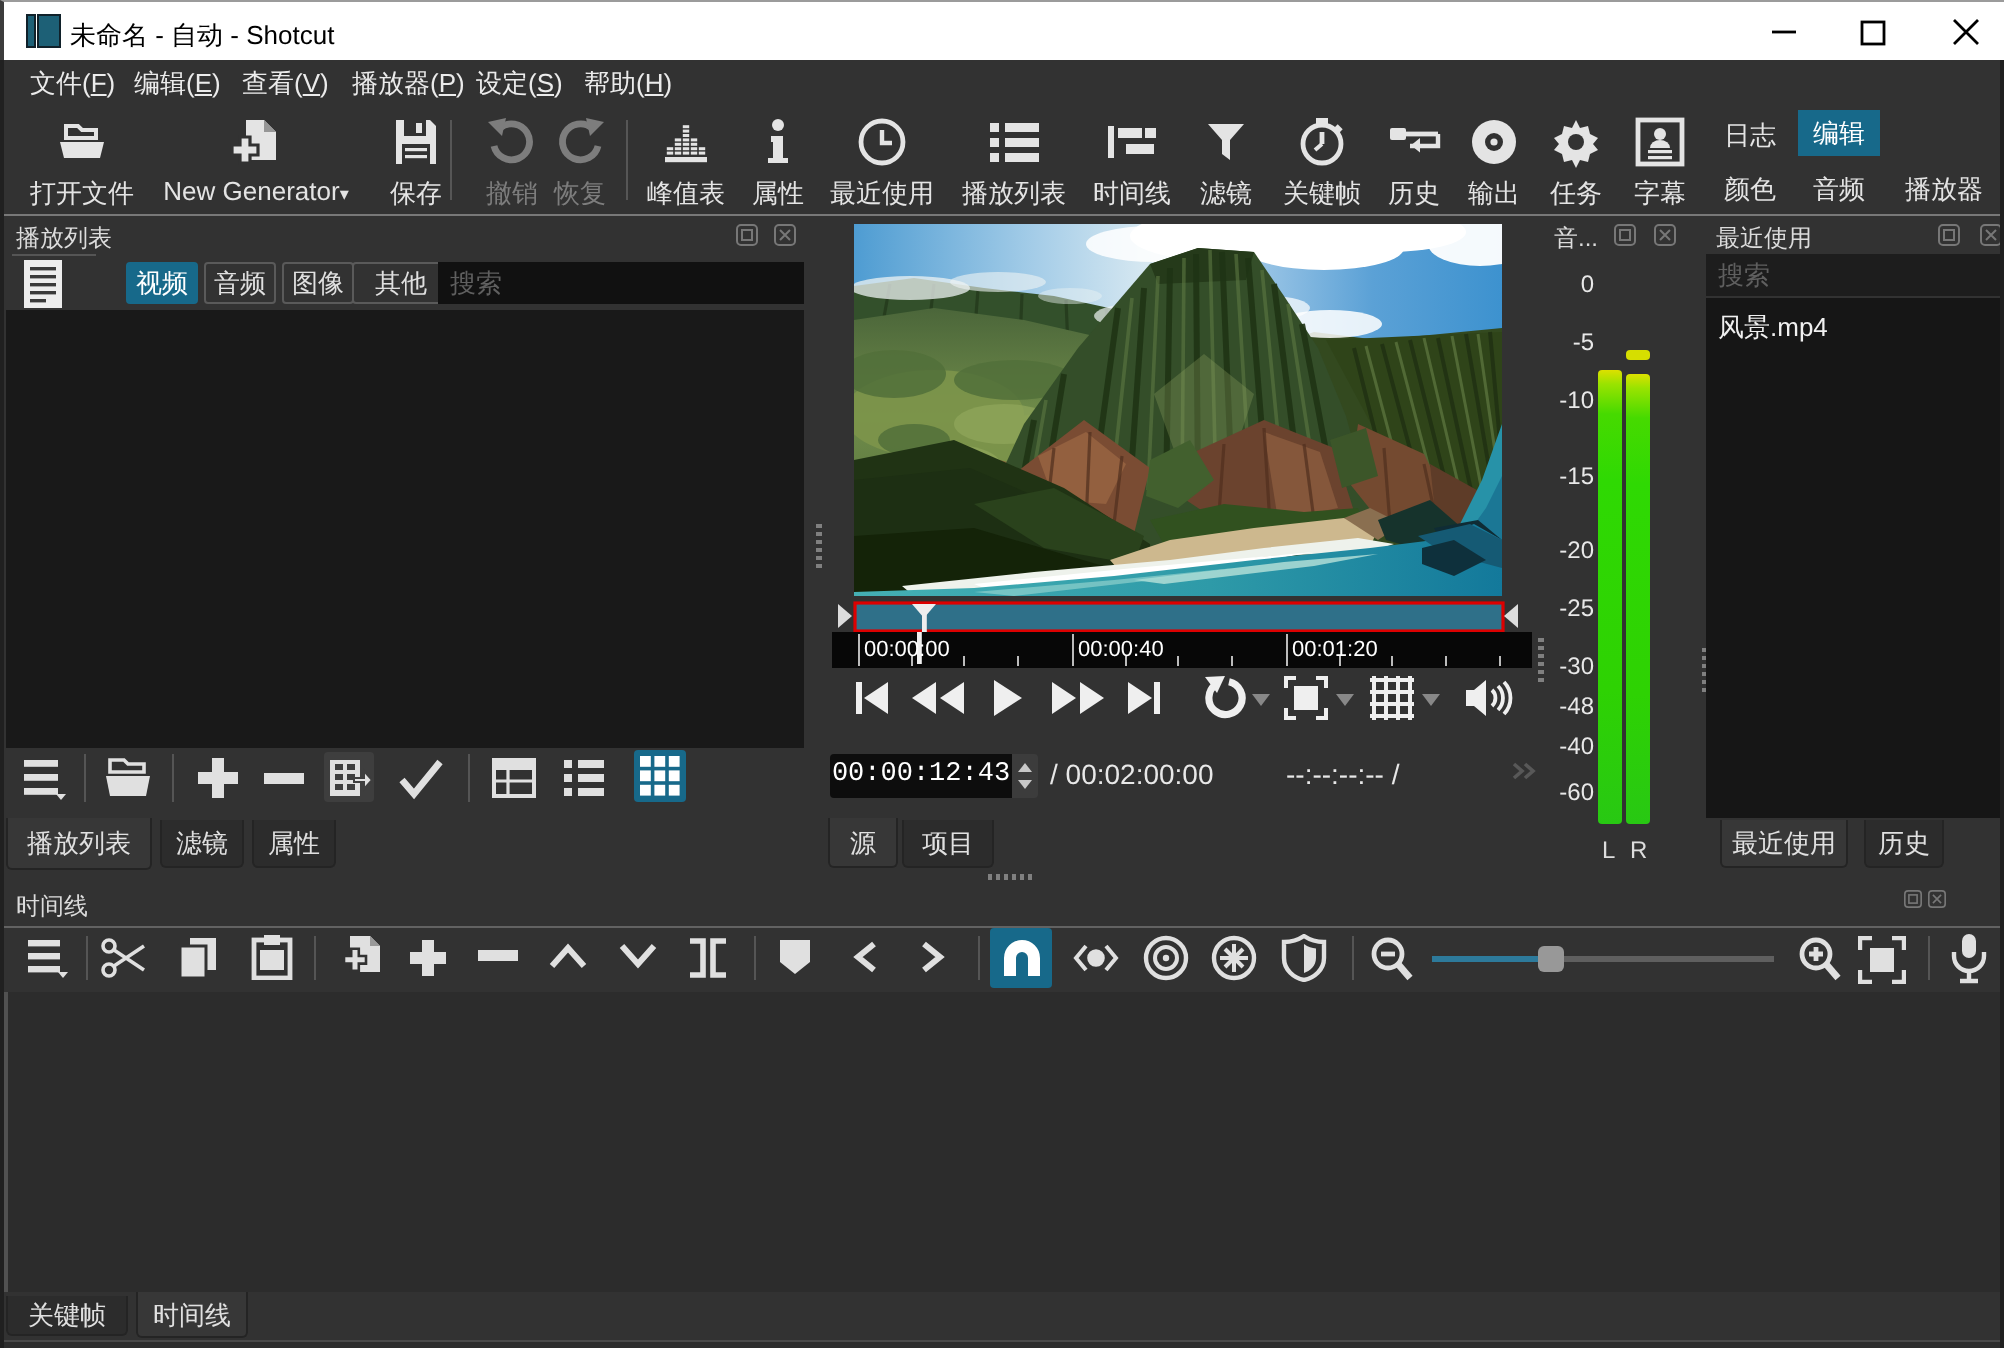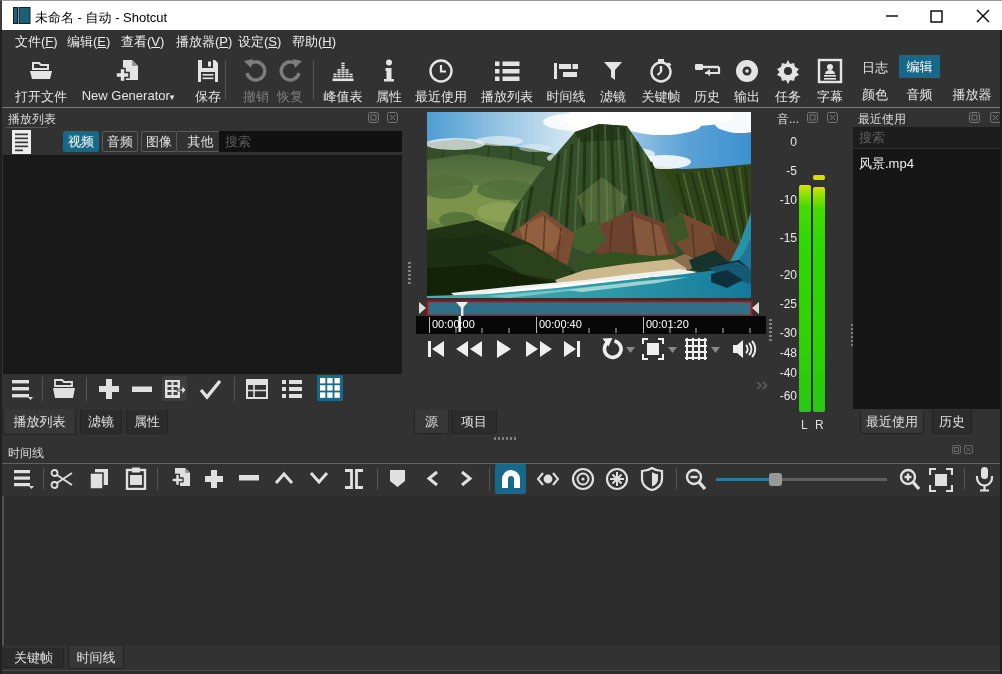--- a/index.html
+++ b/index.html
@@ -635,20 +635,31 @@
         </svg>
       <svg class="abs" style="left:298px;top:11px" width="9" height="6" viewBox="0 0 9 6">
           <path d="M0 0 H9 L4.5 6 Z" fill="#888"></path>
         </svg>
       <svg class="abs" style="left:319px;top:2px" width="26" height="22" viewBox="0 0 26 22">
           <path d="M1 7 H5 L11 2 V20 L5 15 H1 Z" fill="#efefef"></path>
           <path d="M14 7 A 5.5 5.5 0 0 1 14 15 M17 5 A 8.5 8.5 0 0 1 17 17 M20 3 A 11.5 11.5 0 0 1 20 19" fill="none" stroke="#efefef" stroke-width="1.9"></path>
         </svg>
     </div>
 
+    <div class="abs" style="left:2px;top:269px;width:356px;height:24px">
+      <div class="abs" style="left:0;top:0;width:91px;height:22px;background:#0d0d0d;border-radius:2px 0 0 2px;color:#fff;font-family:'Liberation Mono',monospace;font-size:13.5px;line-height:22px;text-align:center">00:00:12:43</div>
+      <div class="abs" style="left:91px;top:0;width:13px;height:22px;background:#3c3c3c;border-radius:0 2px 2px 0">
+        <svg width="13" height="22" viewBox="0 0 13 22">
+            <path d="M3 9 L6.5 4.5 L10 9 Z" fill="#c8c8c8"></path>
+            <path d="M3 13 L6.5 17.5 L10 13 Z" fill="#c8c8c8"></path>
+          </svg>
+      </div>
+      <div class="abs" style="left:110px;top:2px;font-size:14px;color:#e8e8e8">/  00:02:00:00</div>
+      <div class="abs" style="left:228px;top:2px;font-size:14px;color:#e8e8e8">--:--:--:--  /</div>
+    </div>
     <svg class="abs" style="left:343px;top:273px" width="12" height="9" viewBox="0 0 12 9">
         <path d="M1 1 L5 4.5 L1 8 M6.5 1 L10.5 4.5 L6.5 8" fill="none" stroke="#585858" stroke-width="1.8"></path>
       </svg>
 
     <div class="btab on" style="left:1px;top:301px;width:35px;height:25px;line-height:25px">源</div>
     <div class="btab" style="left:38px;top:302px;width:46px;height:24px;line-height:24px">项目</div>
   </div>
 
   <div class="abs" style="left:770px;top:0;width:82px;height:335px">
     <div class="panel-title abs" style="left:7px;top:3px">音...</div>

